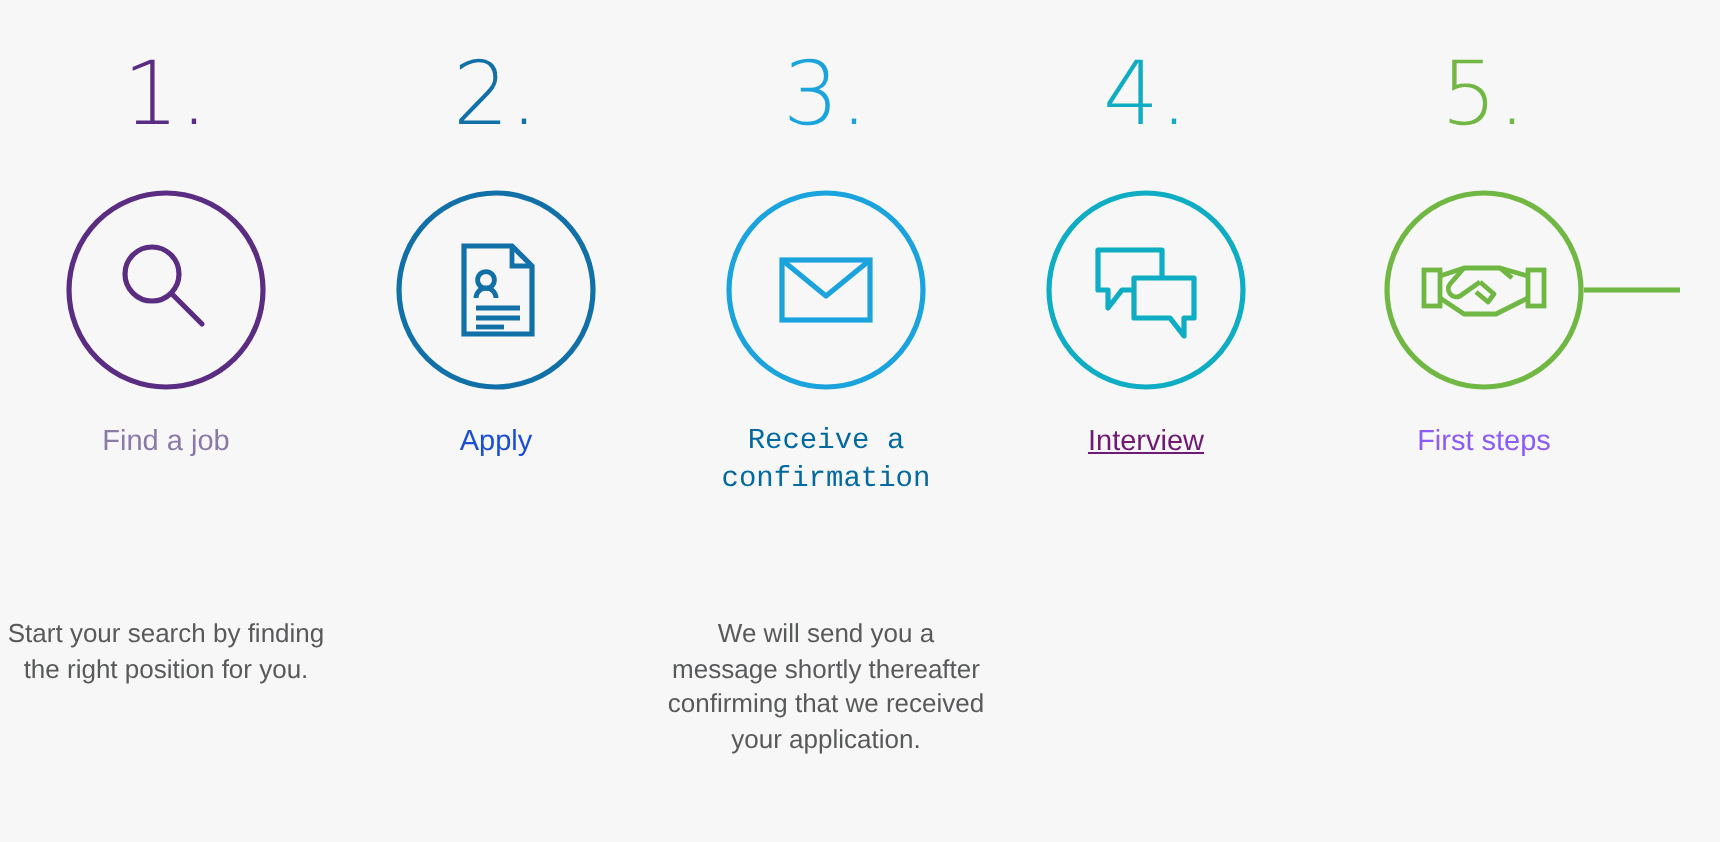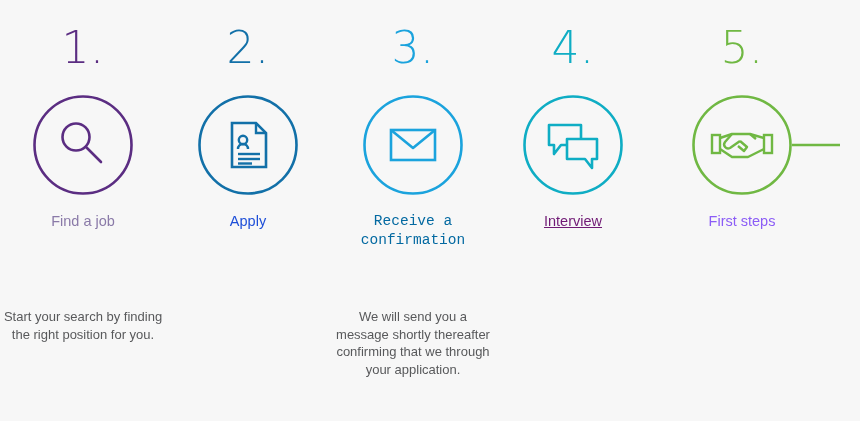--- a/index.html
+++ b/index.html
@@ -146,21 +146,21 @@
   <div class="step" style="left:327px;">
     <div class="step-number" style="color:#1ba3dd;">3.</div>
     <div class="circle-wrap">
       <svg class="icon-circle" viewBox="0 0 100 100">
         <circle cx="50" cy="50" r="48.5" fill="none" stroke="#1ba3dd" stroke-width="2.6"></circle>
         <rect x="28" y="35" width="44" height="30" fill="none" stroke="#1ba3dd" stroke-width="2.6"></rect>
         <path d="M28 35 L50 53 L72 35" fill="none" stroke="#1ba3dd" stroke-width="2.6" stroke-linejoin="round"></path>
       </svg>
     </div>
     <div class="step-label" style="color:#0369a1;font-family:Liberation Mono, monospace;">Receive a confirmation</div>
-    <div class="step-desc">We will send you a message shortly thereafter confirming that we through your application.</div>
+    <div class="step-desc">We will send you a message shortly thereafter confirming that we received your application.</div>
   </div>
 
   <div class="step" style="left:487px;">
     <div class="step-number" style="color:#0fadc4;">4.</div>
     <div class="circle-wrap">
       <svg class="icon-circle" viewBox="0 0 100 100">
         <circle cx="50" cy="50" r="48.5" fill="none" stroke="#0fadc4" stroke-width="2.6"></circle>
         <path d="M26 30 H58 V50 H38 L31 59 V50 H26 Z" fill="none" stroke="#0fadc4" stroke-width="2.6" stroke-linejoin="round"></path>
         <path d="M44 44 H74 V64 H69 V73 L62 64 H44 Z" fill="#f7f7f7" stroke="#0fadc4" stroke-width="2.6" stroke-linejoin="round"></path>
       </svg>

